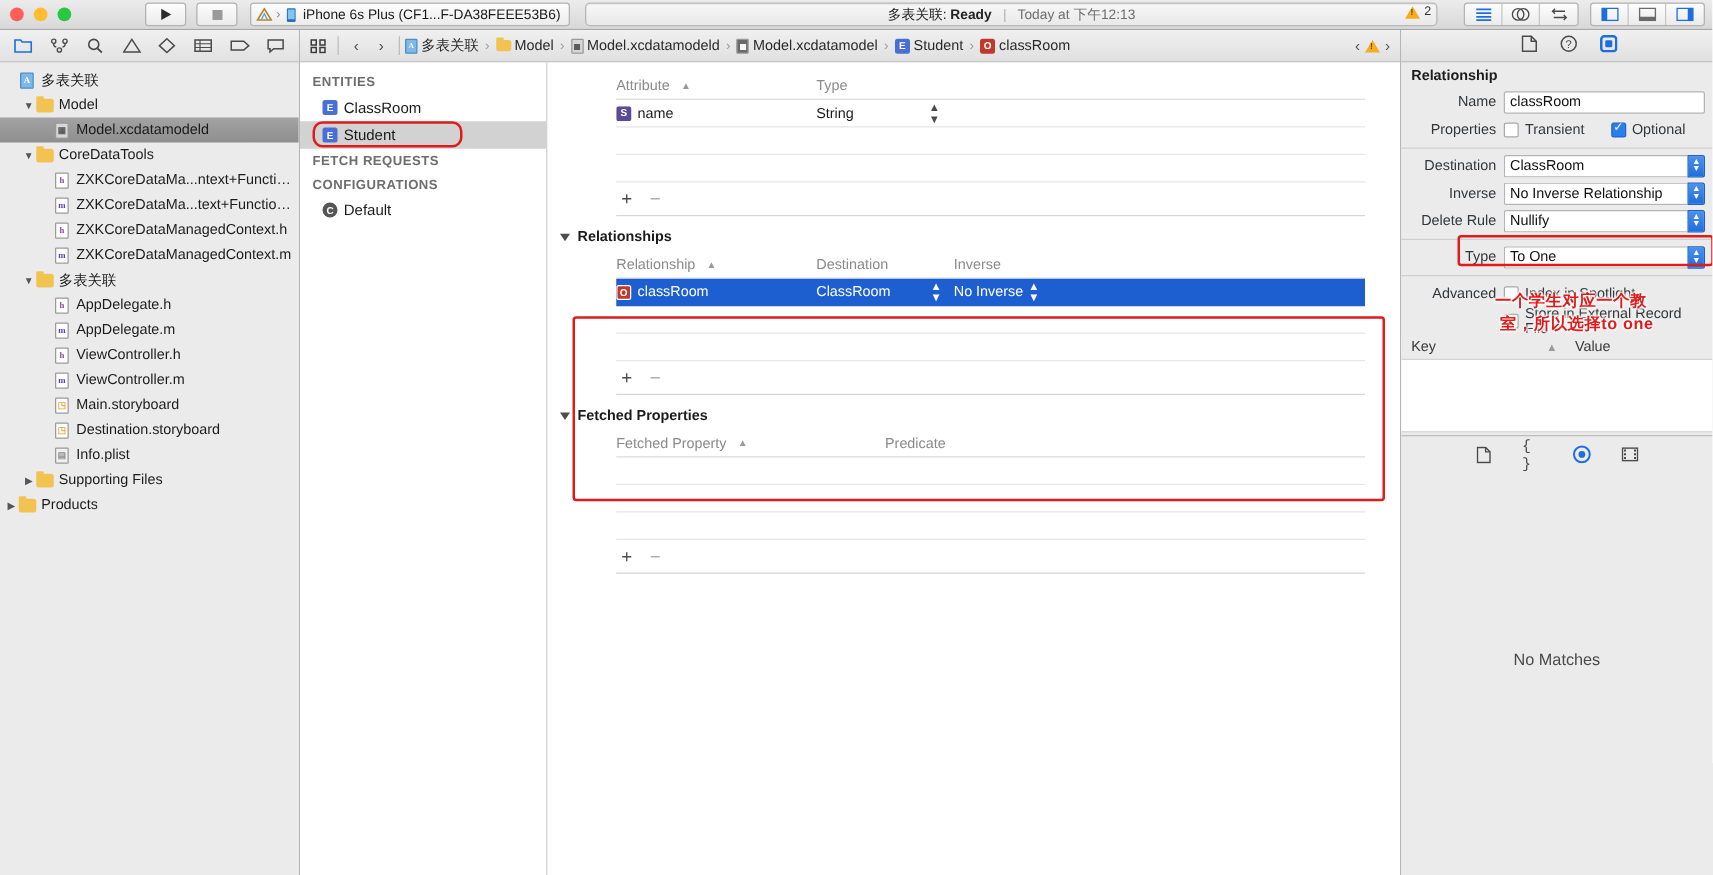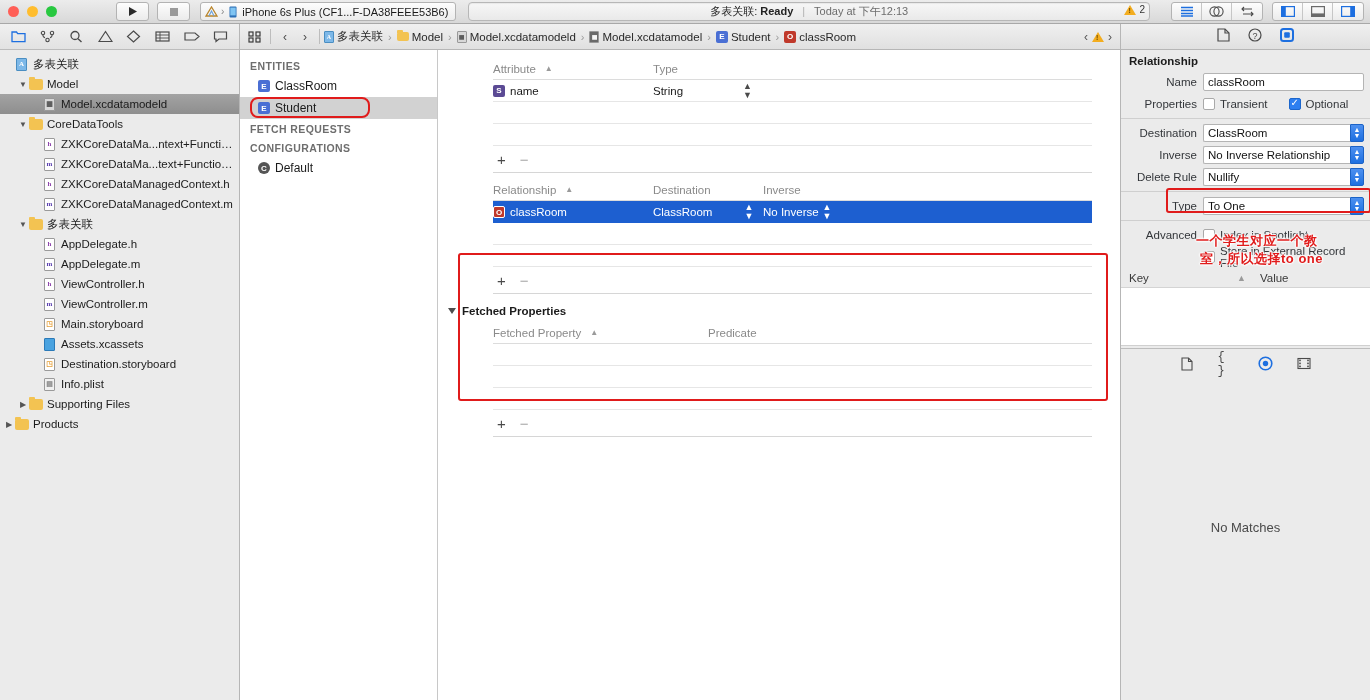--- a/index.html
+++ b/index.html
@@ -447,27 +447,20 @@
           <div class="nrow" style="padding-left:32px;">
             <span class="disc none">·</span>
             <span class="nicon">
               <span class="fileicon sb">◳</span>
             </span>
             <span class="lbl">Main.storyboard</span>
           </div>
           <div class="nrow" style="padding-left:32px;">
             <span class="disc none">·</span>
             <span class="nicon">
-              <span class="fileicon xcassets"></span>
-            </span>
-            <span class="lbl">Assets.xcassets</span>
-          </div>
-          <div class="nrow" style="padding-left:32px;">
-            <span class="disc none">·</span>
-            <span class="nicon">
               <span class="fileicon sb">◳</span>
             </span>
             <span class="lbl">Destination.storyboard</span>
           </div>
           <div class="nrow" style="padding-left:32px;">
             <span class="disc none">·</span>
             <span class="nicon">
               <span class="fileicon plist">▤</span>
             </span>
             <span class="lbl">Info.plist</span>
@@ -591,20 +584,24 @@
               <div class="tbl-row empty">&nbsp;</div>
               <div class="plusminus">
                 <span>+</span>
                 <span class="pm-minus">−</span>
               </div>
             </div>
             <div class="sec-divider"></div>
           </div>
 
           <div class="section" style="padding-top:6px;">
+            <div class="sec-head">
+              <div class="tri"></div>
+              <span>Relationships</span>
+            </div>
             <div class="tbl">
               <div class="tbl-head">
                 <div class="cell" style="width:160px;">
                   <span>Relationship</span>
                   <span class="sortmark">▲</span>
                 </div>
                 <div class="cell" style="width:110px;">
                   <span>Destination</span>
                 </div>
                 <div class="cell" style="width:120px;">

